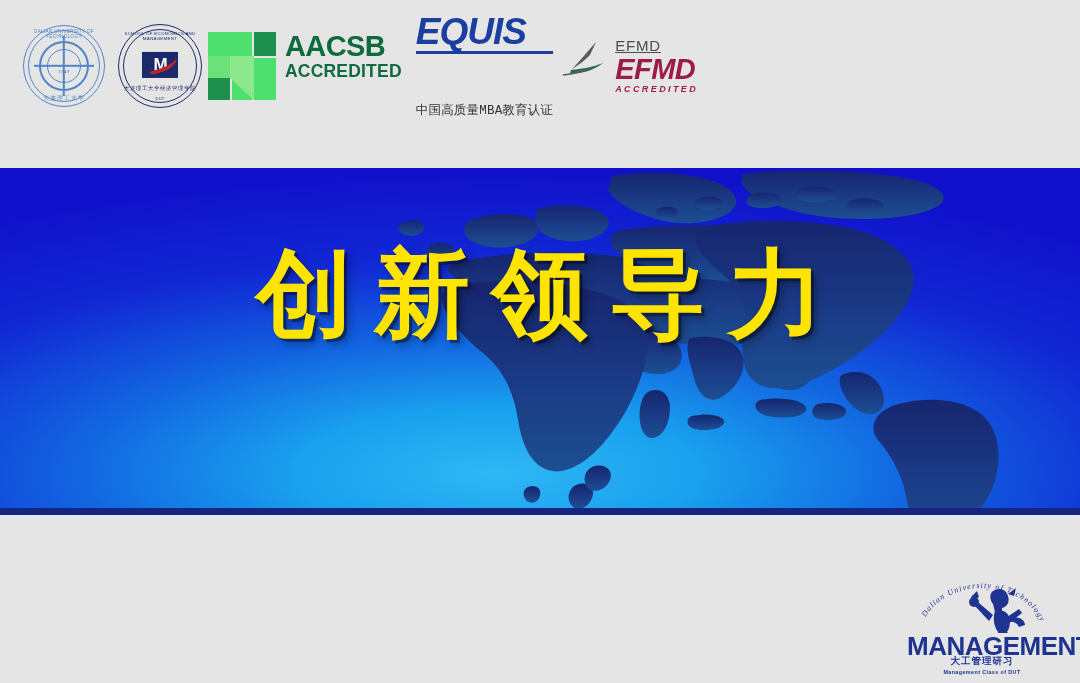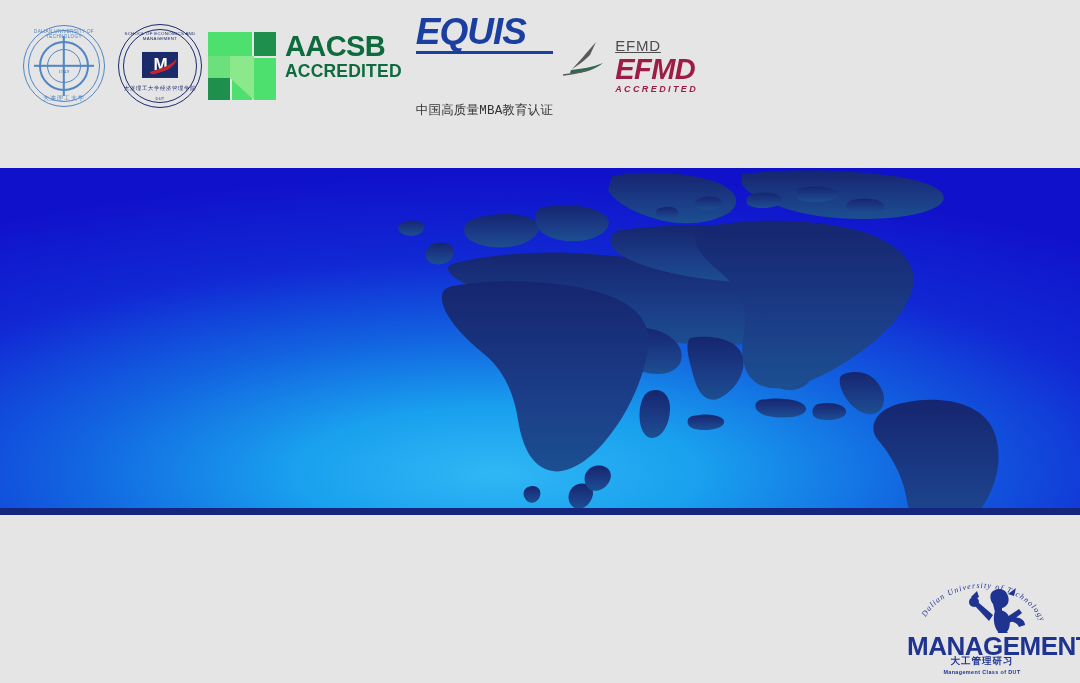--- a/index.html
+++ b/index.html
@@ -399,20 +399,21 @@
         <path d="M404 54 C416 50 426 54 424 61 C422 68 408 70 401 65 C396 61 398 56 404 54 Z"></path>
 
         <path d="M760 232 C782 228 804 232 806 240 C808 248 788 252 768 248 C754 245 752 235 760 232 Z"></path>
         <path d="M818 236 C834 233 848 238 846 245 C844 252 826 254 816 250 C810 247 812 238 818 236 Z"></path>
         <path d="M692 248 C710 244 726 248 724 255 C722 262 702 264 692 260 C686 257 686 250 692 248 Z"></path>
       </g>
     </svg>
     <div id="banner-bottom-edge"></div>
   </div>
 
+  <div id="title">创新领导力</div>
 
 
   <div id="mgmt-block">
     <div class="mgmt-logo">
       <svg class="mgmt-arc" viewBox="0 0 150 58">
         <defs>
           <path id="arcpath" d="M14 54 A62 50 0 0 1 136 54" fill="none"></path>
         </defs>
         <text font-size="8" fill="#1f3391" font-family="Liberation Serif, serif" font-style="italic" letter-spacing="1.1">
           <textPath href="#arcpath" startOffset="8%">Dalian University of Technology</textPath>

